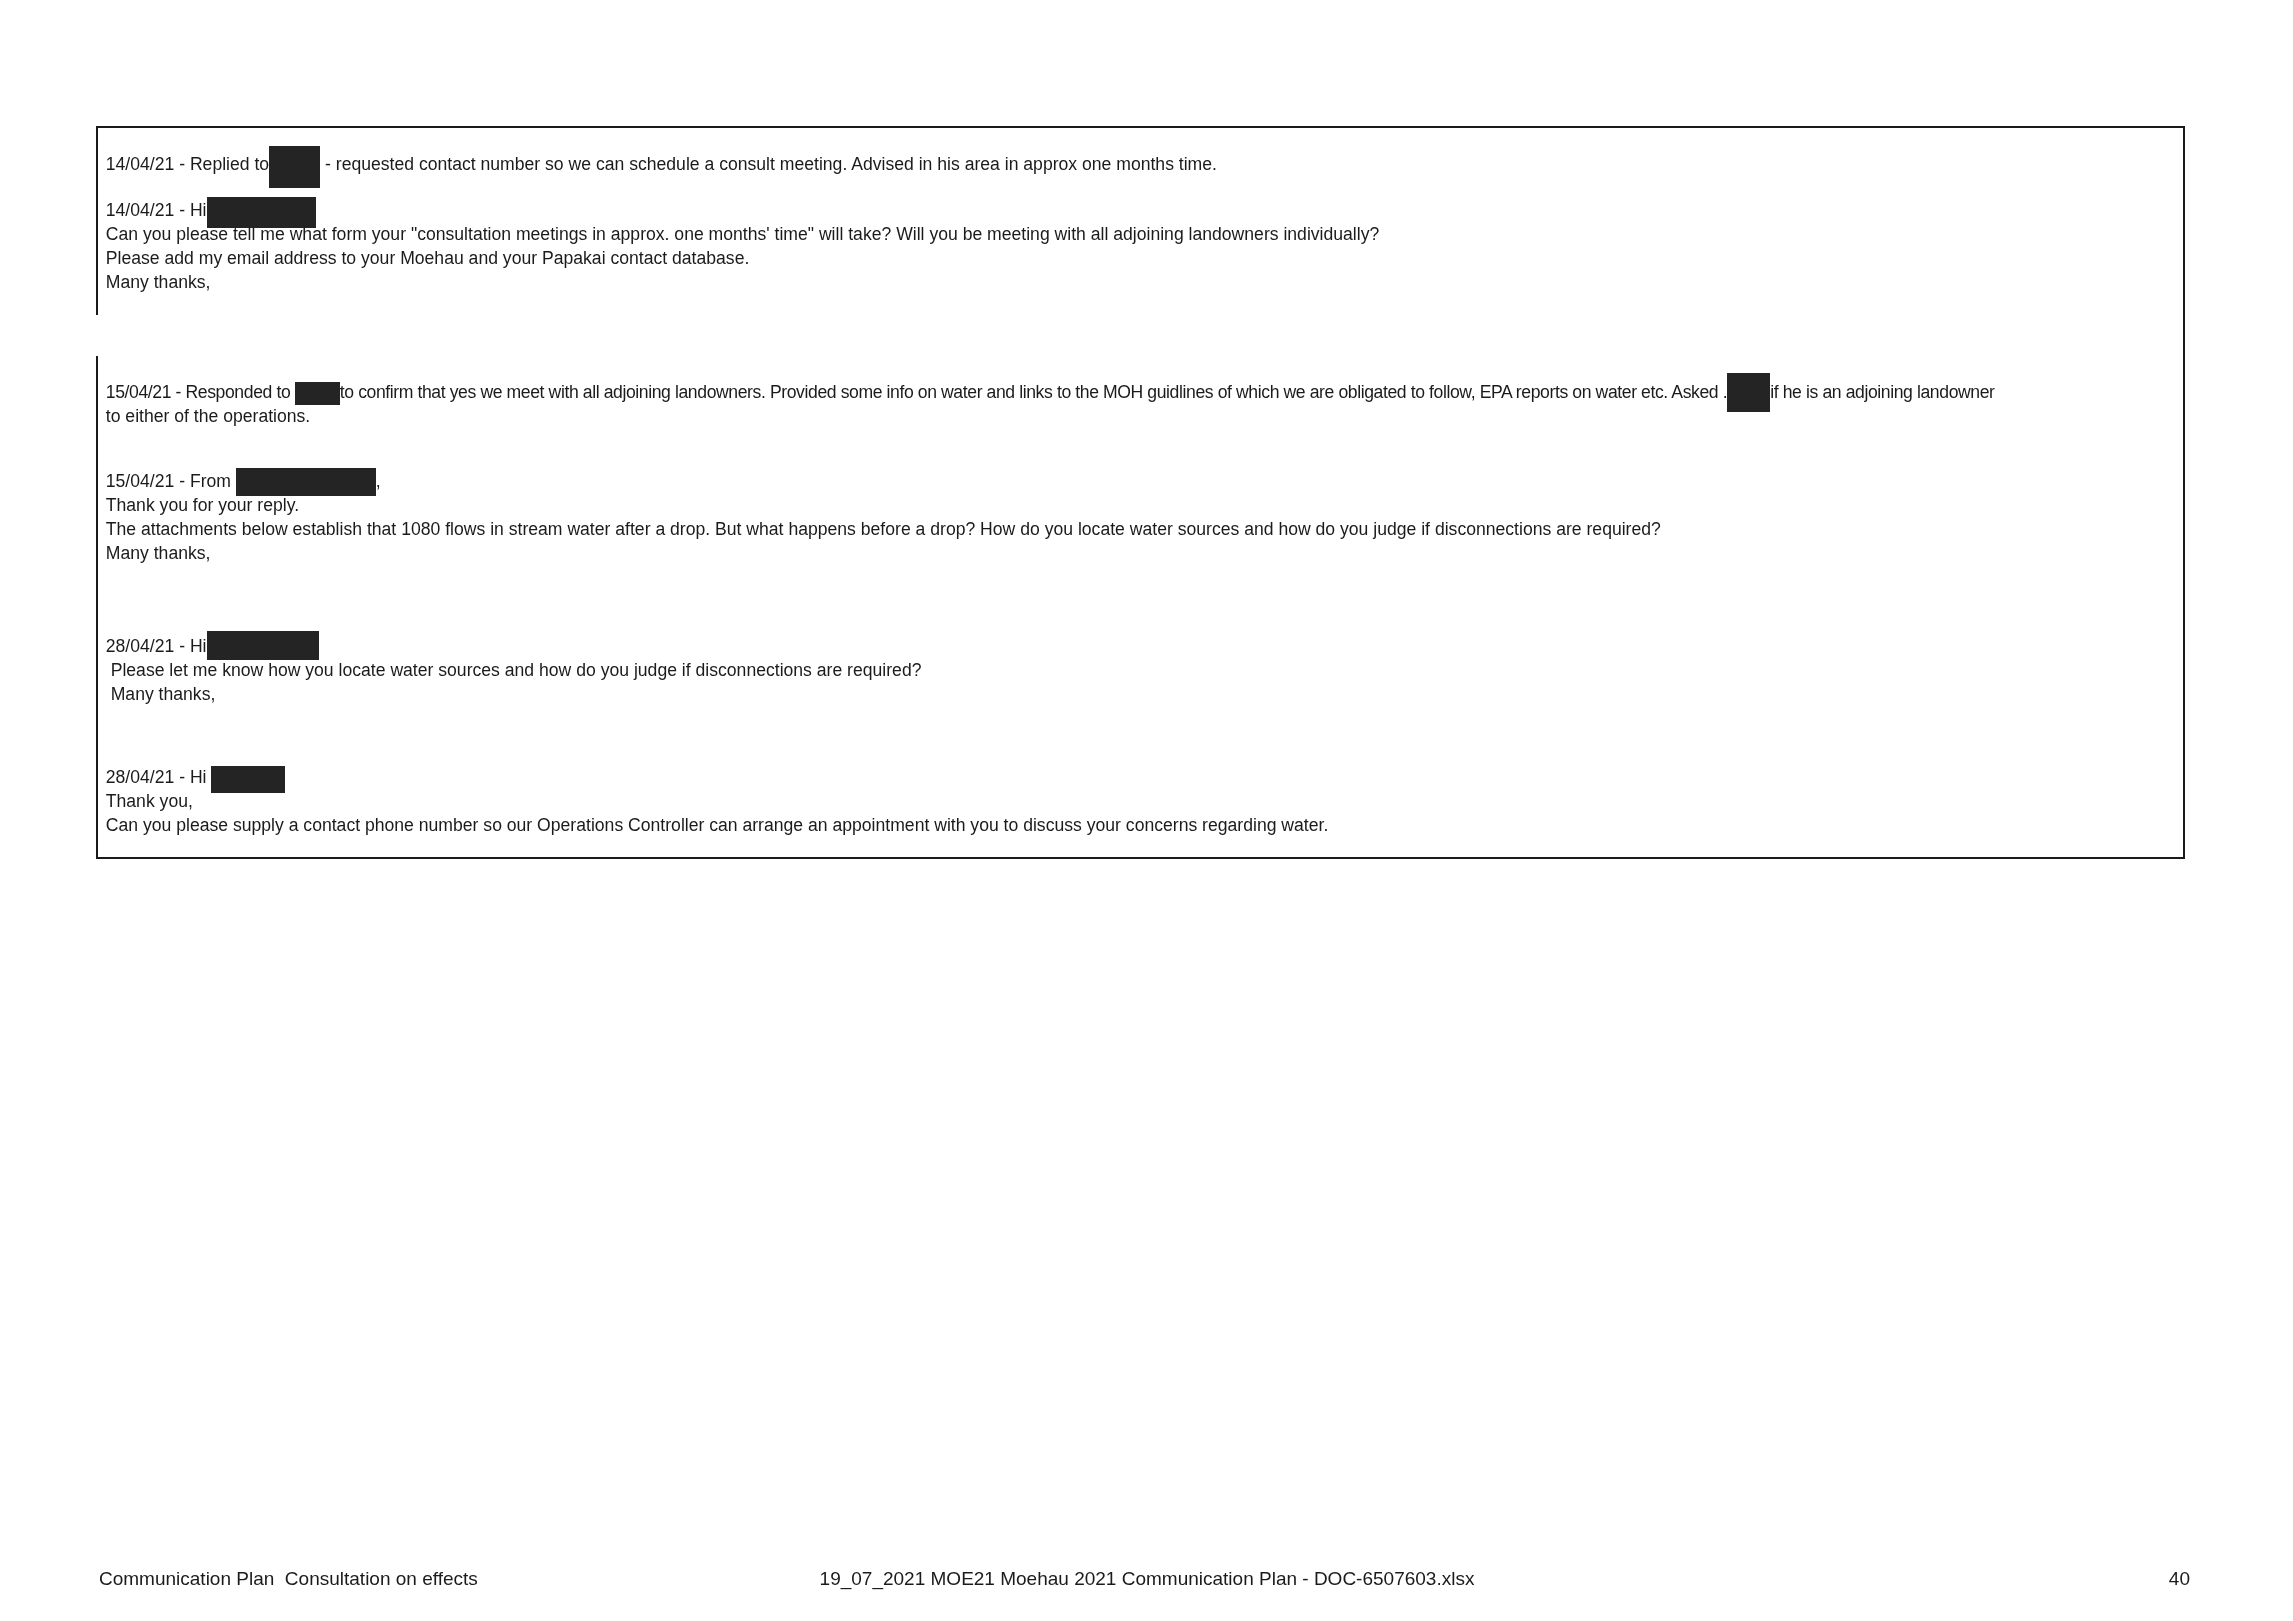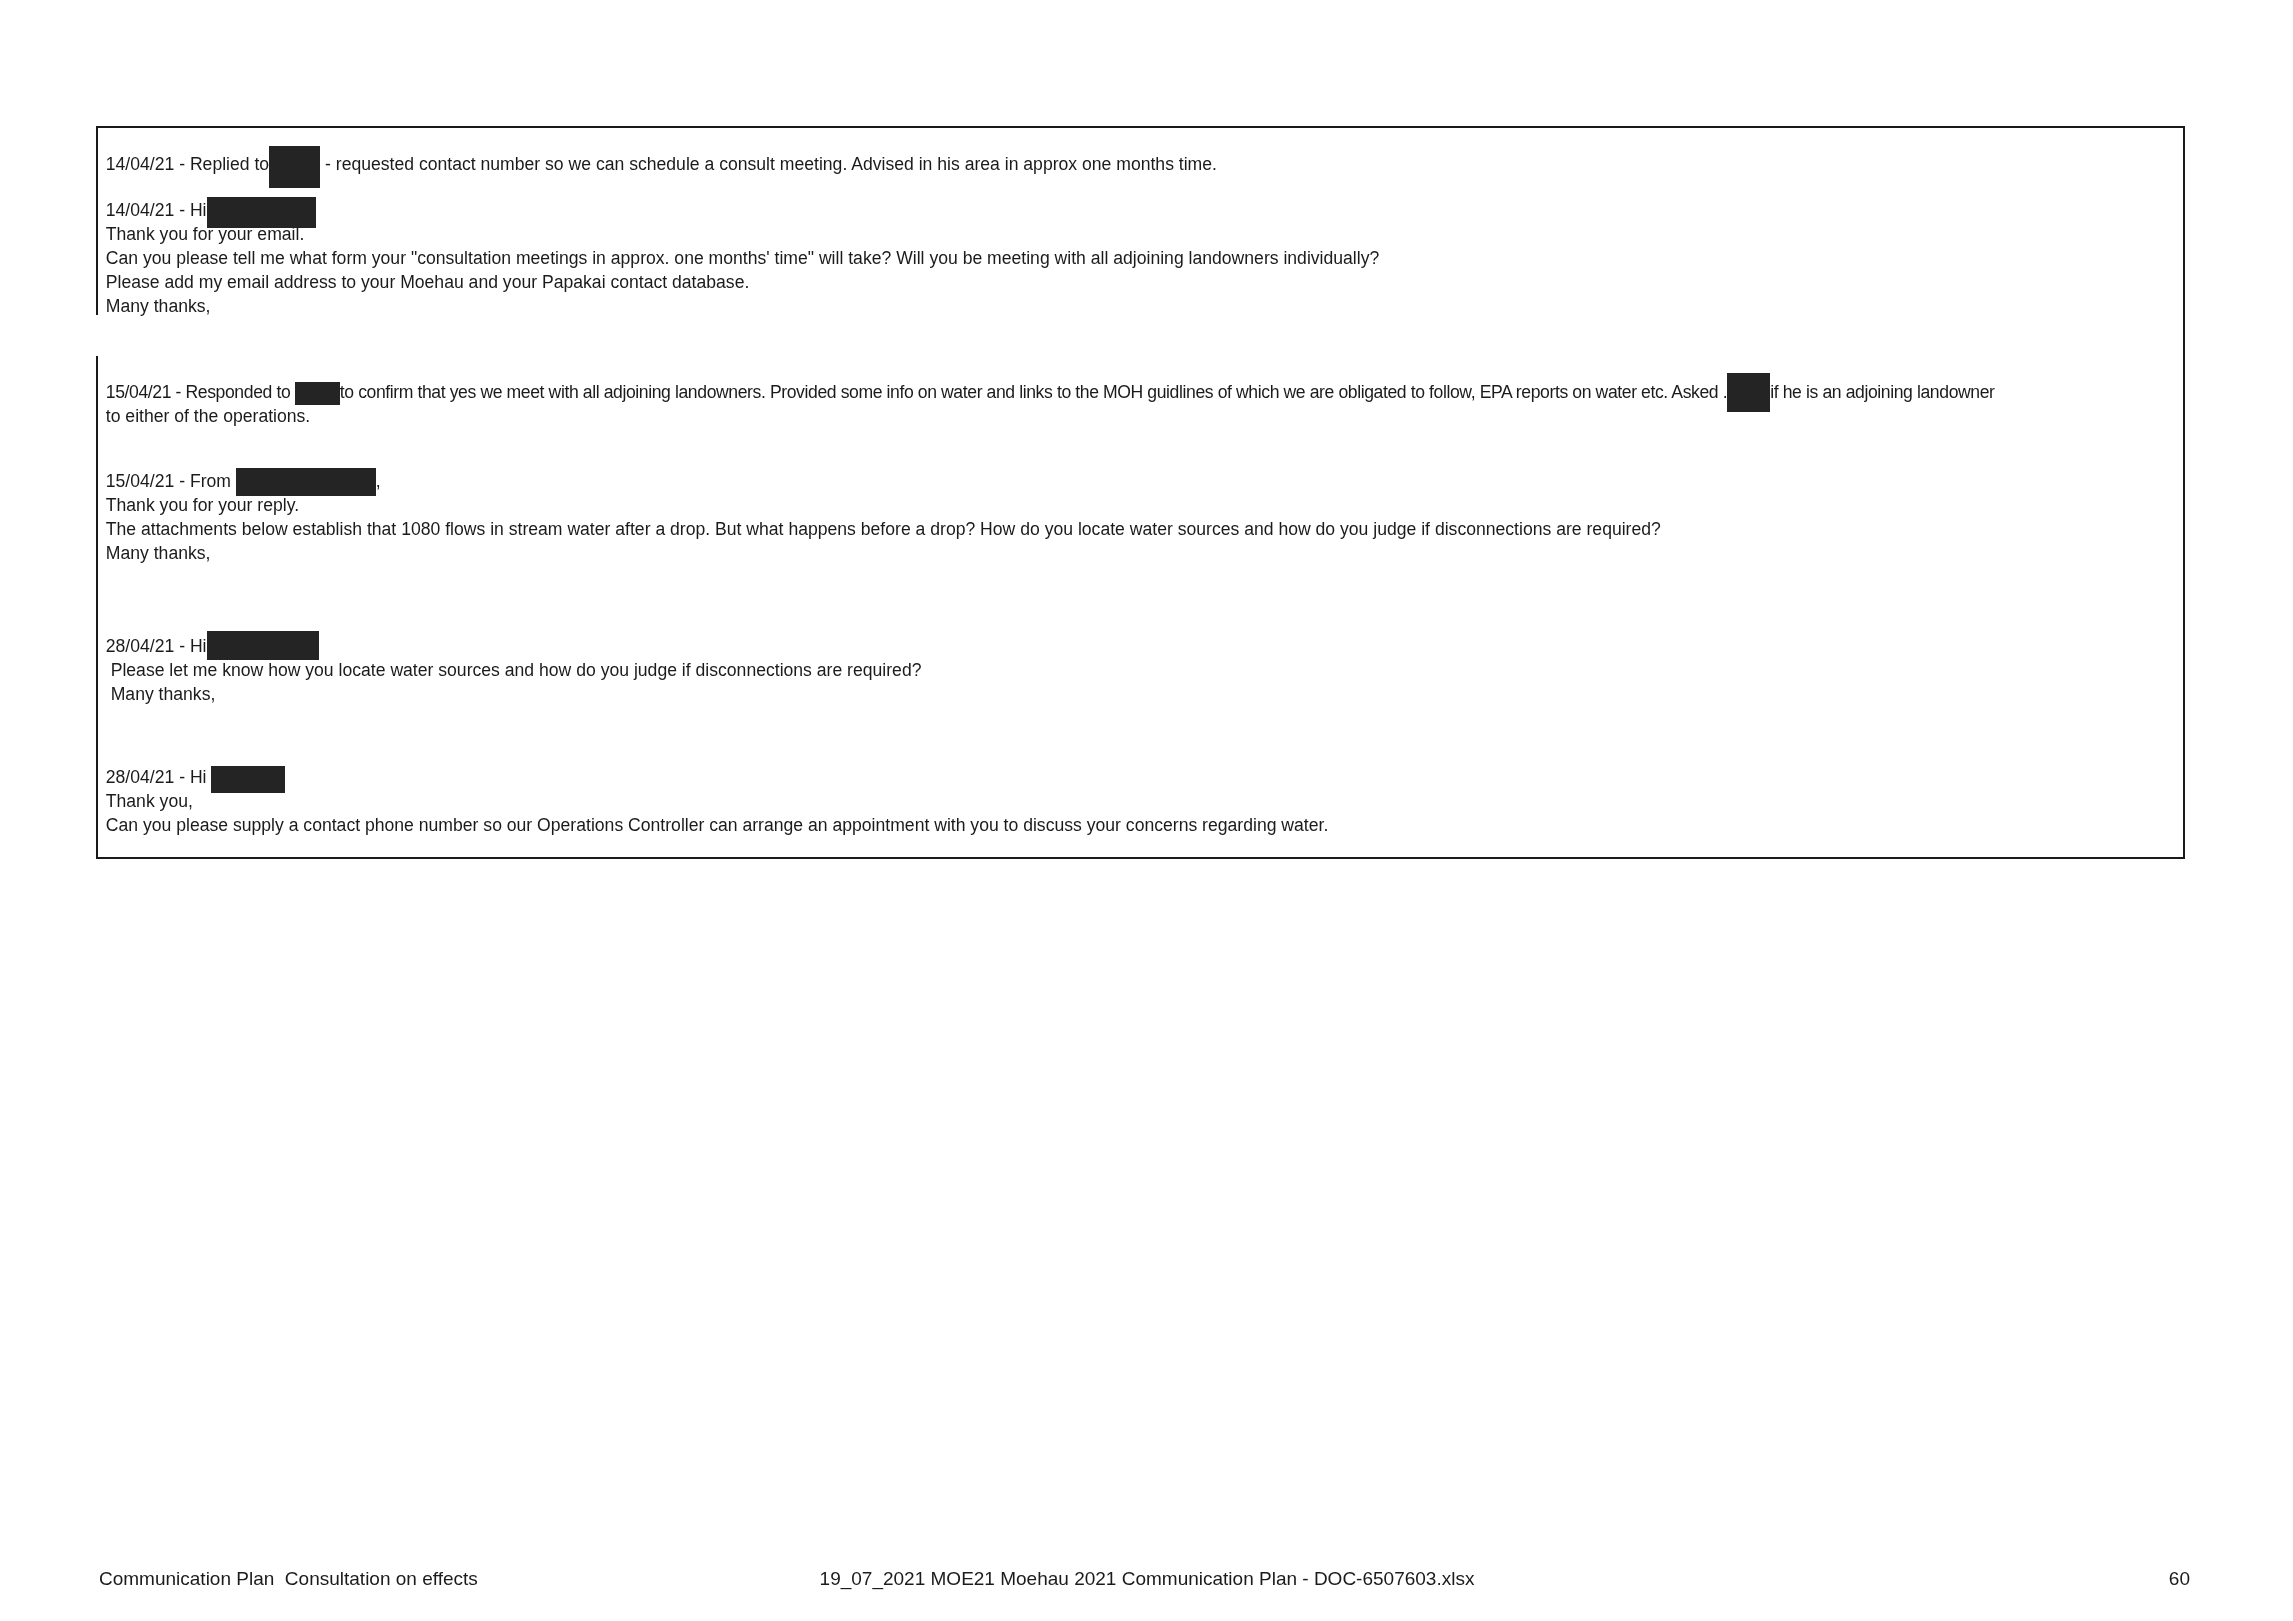--- a/index.html
+++ b/index.html
@@ -60,21 +60,20 @@
 
   <div class="log-box">
     <div class="rule-gap"></div>
 
     <div class="entry" style="top:23.5px;">
       <div class="line"><span>14/04/21 - Replied to</span><span class="redact" style="width:51px;height:42px;top:2px;"></span><span> - requested contact number so we can schedule a consult meeting. Advised in his area in approx one months time.</span></div>
     </div>
 
     <div class="entry" style="top:70px;">
       <div class="line"><span>14/04/21 - Hi</span><span class="redact" style="width:109px;height:31px;top:1px;"></span></div>
-      <div class="line">Thank you for your email.</div>
       <div class="line">Can you please tell me what form your "consultation meetings in approx. one months' time" will take? Will you be meeting with all adjoining landowners individually?</div>
       <div class="line">Please add my email address to your Moehau and your Papakai contact database.</div>
       <div class="line">Many thanks,</div>
     </div>
 
     <div class="entry" style="top:252px;">
       <div class="line tight"><span>15/04/21 - Responded to </span><span class="redact" style="width:45px;height:22.5px;"></span><span>to confirm that yes we meet with all adjoining landowners. Provided some info on water and links to the MOH guidlines of which we are obligated to follow, EPA reports on water etc. Asked .</span><span class="redact" style="width:43px;height:39px;top:-1px;"></span><span>if he is an adjoining landowner</span></div>
       <div class="line">to either of the operations.</div>
     </div>
 
@@ -93,16 +92,16 @@
 
     <div class="entry" style="top:637px;">
       <div class="line"><span>28/04/21 - Hi </span><span class="redact" style="width:74px;height:26.5px;top:1px;"></span></div>
       <div class="line">Thank you,</div>
       <div class="line">Can you please supply a contact phone number so our Operations Controller can arrange an appointment with you to discuss your concerns regarding water.</div>
     </div>
   </div>
 
   <div class="footer-left">Communication Plan  Consultation on effects</div>
   <div class="footer-center">19_07_2021 MOE21 Moehau 2021 Communication Plan - DOC-6507603.xlsx</div>
-  <div class="footer-right">60</div>
+  <div class="footer-right">40</div>
 
 </div>
 
 
 </body></html>

